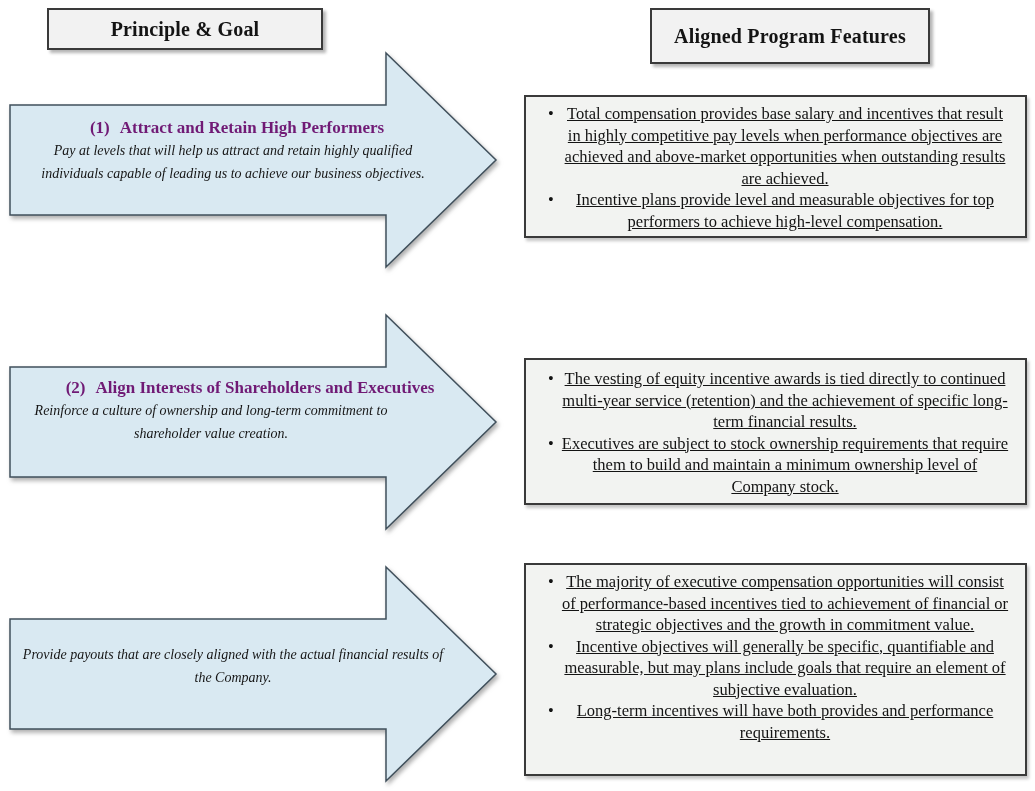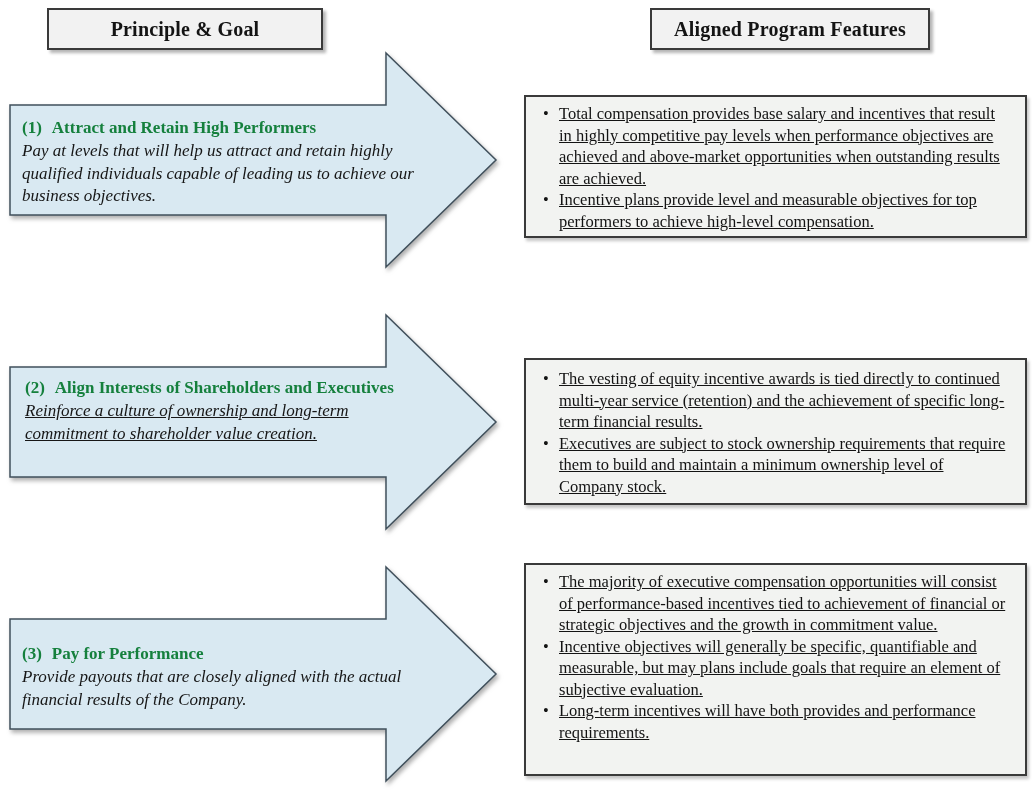--- a/index.html
+++ b/index.html
@@ -1,58 +1,58 @@
 <!DOCTYPE html>
 <html><head>
 <meta charset="utf-8">
 <style>
   html, body { margin:0; padding:0; background:#ffffff; }
   .canvas {
     position:relative; width:1035px; height:791px;
     background:#ffffff; overflow:hidden;
-    font-family:"Liberation Serif", serif; color:#111111;
+    font-family:"Liberation Serif", serif; color:#111111;text-align:center;
   }
 
   
   .col-header {
     position:absolute; box-sizing:border-box;
     display:flex; align-items:center; justify-content:center;
     background:#f2f2f2; border:2px solid #3a3a3a;
     box-shadow:3px 3px 3px #b5b5b5;
     font-weight:bold; font-size:20px; letter-spacing:0.2px;
     color:#141414;
   }
   #hdr-left  { left:47px;  top:8px; width:276px; height:42px; }
-  #hdr-right { left:650px; top:8px; width:280px; height:42px; }
+  #hdr-right { left:650px; top:8px; width:280px; height:56px; }
 
   
   .arrow-svg {
     position:absolute; left:9px; width:489px; height:218px;
     filter:drop-shadow(2px 3px 2px rgba(110,110,110,0.55));
   }
   #arrow1 { top:51px; }
   #arrow2 { top:313px; }
   #arrow3 { top:565px; }
 
   
   .arrow-text { position:absolute; z-index:2; }
   #at1 { left:22px; top:117px; width:430px; }
   #at2 { left:25px; top:377px; width:450px; }
   #at3 { left:22px; top:643px; width:430px; }
   .arrow-title {
     font-weight:bold; font-size:17px; line-height:22px;
-    white-space:nowrap; color:#15803d;
+    white-space:nowrap; color:#701a75;
   }
   .arrow-num { display:inline-block; margin-right:10px; }
   .arrow-goal {
-    font-style:italic; font-size:17px; line-height:22.5px;
+    font-style:italic; font-size:14px; line-height:22.5px;
     margin-top:1px; color:#161616;
   }
   #at1 .arrow-goal { width:422px; }
-  #at2 .arrow-goal { width:372px;text-decoration:underline; }
+  #at2 .arrow-goal { width:372px; }
   #at3 .arrow-goal { width:422px; }
 
   
   .features-box {
     position:absolute; left:524px; width:503px; box-sizing:border-box;
     background:#f2f3f1; border:2px solid #3a3a3a;
     box-shadow:2px 3px 3px #c6c6c6;
     padding:6px 8px 6px 12px;
   }
   #fb1 { top:95px;  height:143px; }
@@ -110,23 +110,20 @@
     <div class="bullet">
       <span class="bullet-marker">•</span>
       <span class="bullet-text">Executives are subject to stock ownership requirements that require them to build and maintain a minimum ownership level of Company stock.</span>
     </div>
   </div>
 
   <svg class="arrow-svg" id="arrow3" viewBox="0 0 489 218">
     <polygon points="1,54 377,54 377,2 487,109 377,216 377,164 1,164" stroke="#40505c" stroke-width="1.5" fill="#d9e9f2"></polygon>
   </svg>
   <div class="arrow-text" id="at3">
-    <div class="arrow-title">
-      <span class="arrow-num">(3)</span><span>Pay for Performance</span>
-    </div>
     <div class="arrow-goal">Provide payouts that are closely aligned with the actual financial results of the Company.</div>
   </div>
 
   <div class="features-box" id="fb3">
     <div class="bullet">
       <span class="bullet-marker">•</span>
       <span class="bullet-text">The majority of executive compensation opportunities will consist of performance-based incentives tied to achievement of financial or strategic objectives and the growth in commitment value.</span>
     </div>
     <div class="bullet">
       <span class="bullet-marker">•</span>

